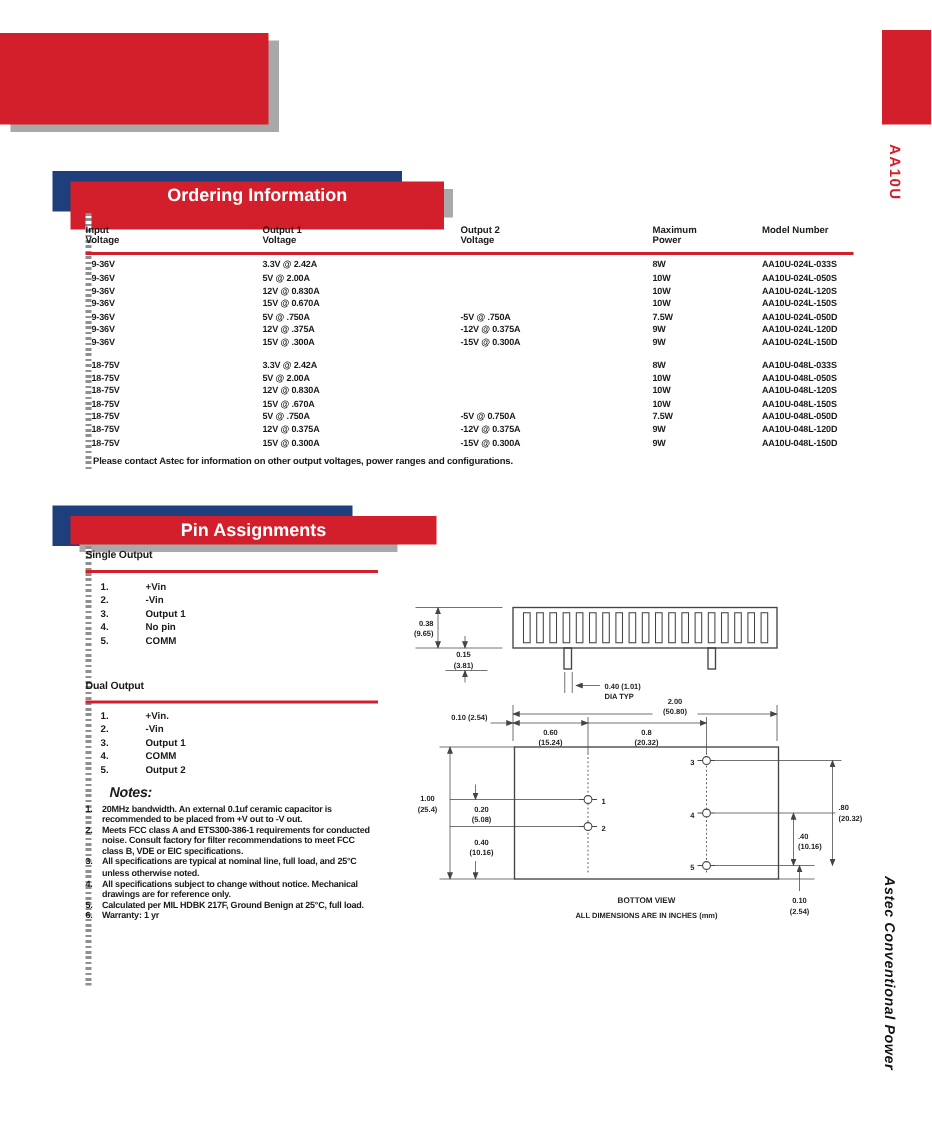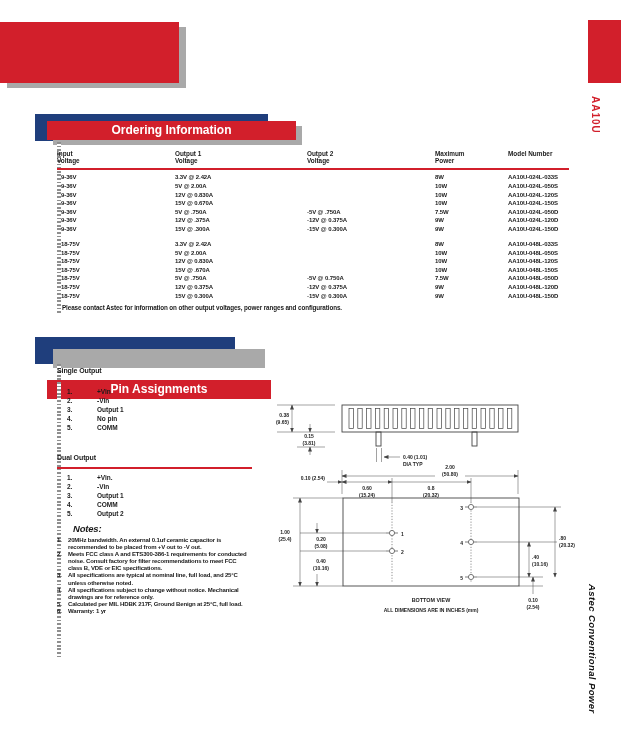--- a/index.html
+++ b/index.html
@@ -16,24 +16,24 @@
   .vtext{writing-mode:vertical-rl;white-space:nowrap;}
   .aa10u{left:590px;top:96px;color:#d21f2b;font-weight:bold;font-size:10px;letter-spacing:1px;}
   .astec{left:587px;top:584px;color:#111;font-weight:bold;font-style:italic;font-size:9.5px;letter-spacing:.4px;}
 
   
   .banner-navy{background:#1f3e7c;}
   .banner-shadow{background:#a9a9a9;}
   .banner-red{background:#d21f2b;color:#fff;font-weight:bold;font-size:12px;text-align:center;line-height:19px;}
   .b1-navy{left:35px;top:114px;width:233px;height:27px;}
   .b1-shadow{left:53px;top:126px;width:249px;height:19px;}
-  .b1-red{left:47px;top:121px;width:249px;height:19px;}
+  .b1-red{left:47px;top:121px;width:249px;height:32px;}
   .b2-navy{left:35px;top:337px;width:200px;height:27px;}
   .b2-shadow{left:53px;top:349px;width:212px;height:19px;}
-  .b2-red{left:47px;top:344px;width:224px;height:19px;margin-top:36px;}
+  .b2-red{left:47px;top:344px;width:244px;height:19px;}
 
   
   .strip{width:3.5px;background:repeating-linear-gradient(to bottom,#8f8f8f 0 1.8px,#ffffff 1.8px 3.6px);}
   .strip1{left:57px;top:142px;height:171px;}
   .strip2{left:57px;top:364px;height:293px;}
 
   
   .otable{left:57px;top:150px;width:512px;}
   .t-row{display:grid;grid-template-columns:118px 132px 128px 73px 61px;}
   .t-row > span{font-size:6px;font-weight:bold;line-height:8.6px;letter-spacing:-.1px;white-space:nowrap;}

